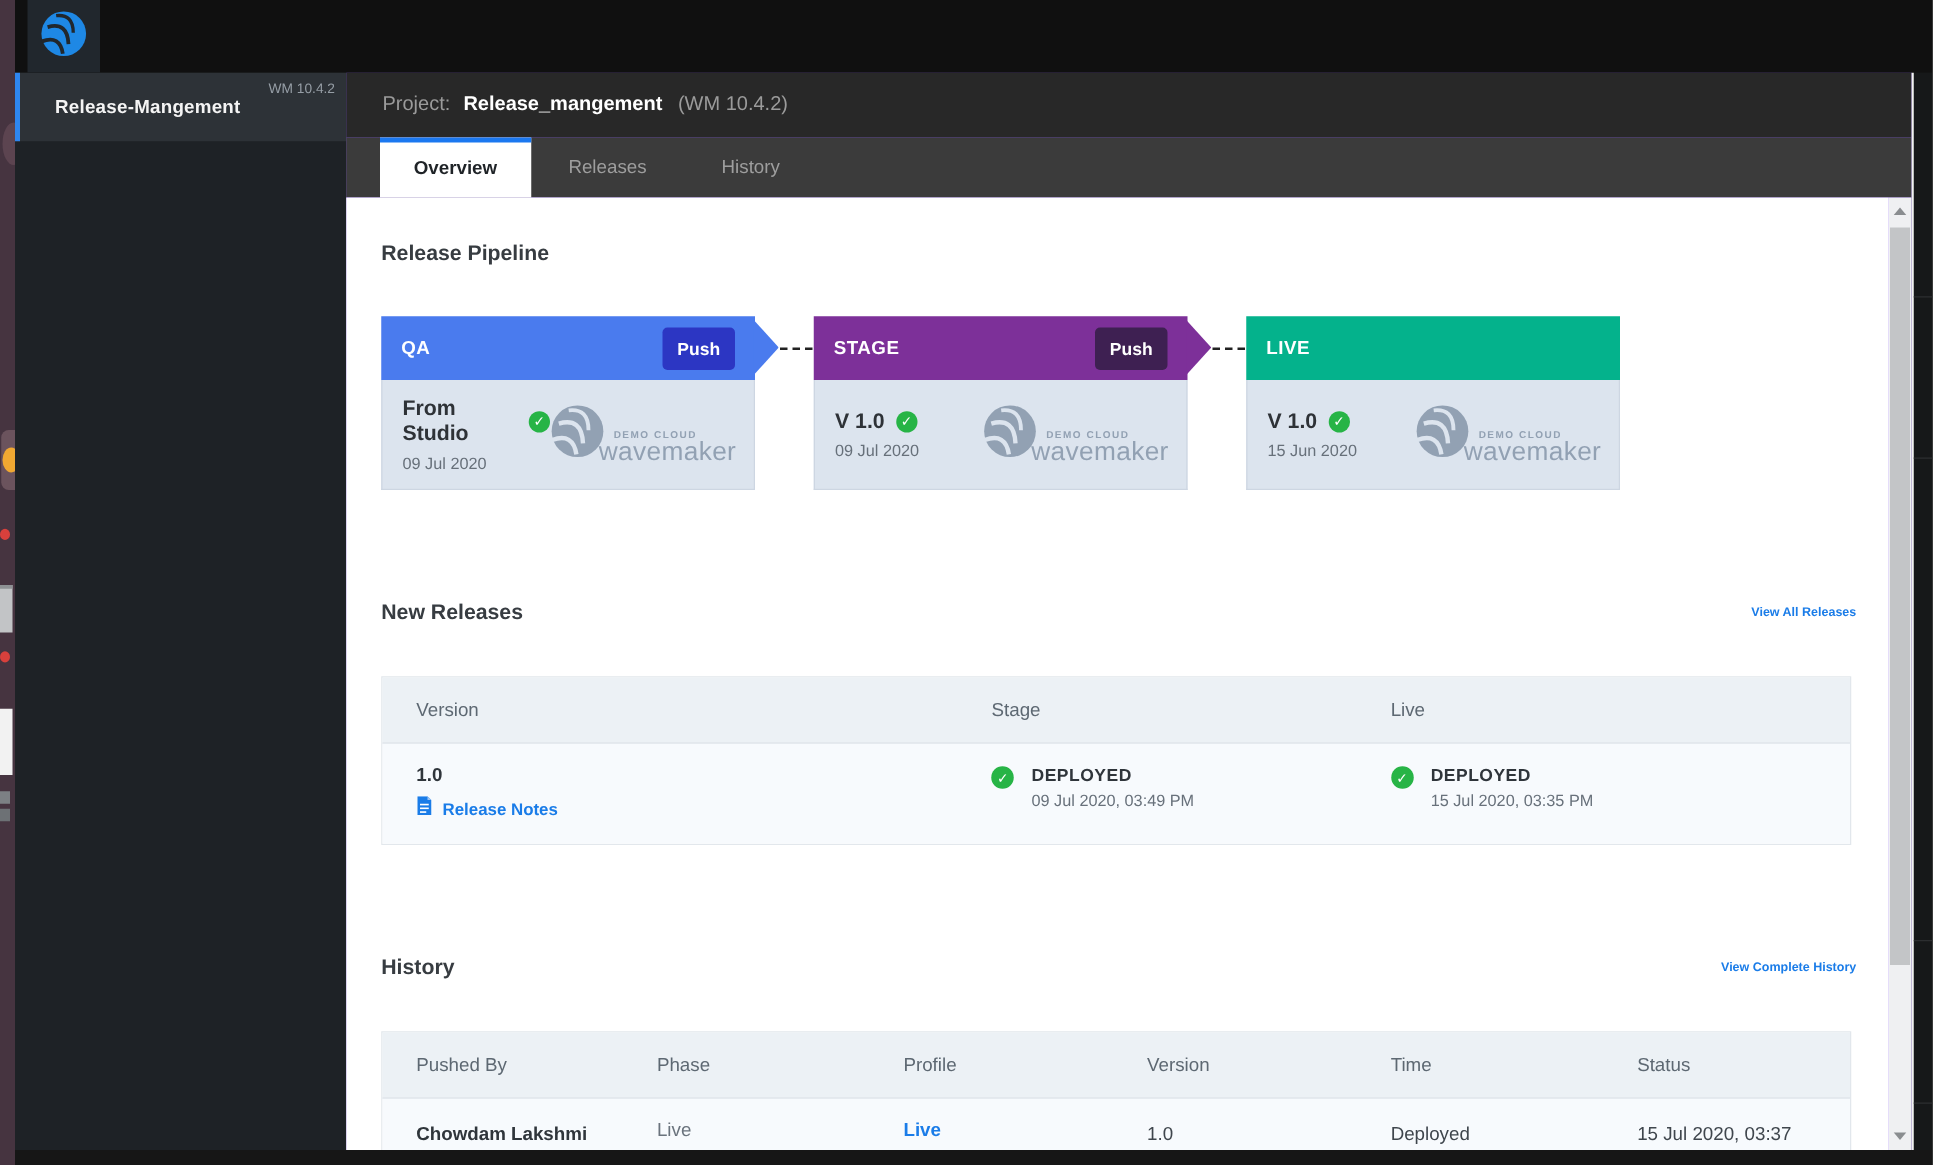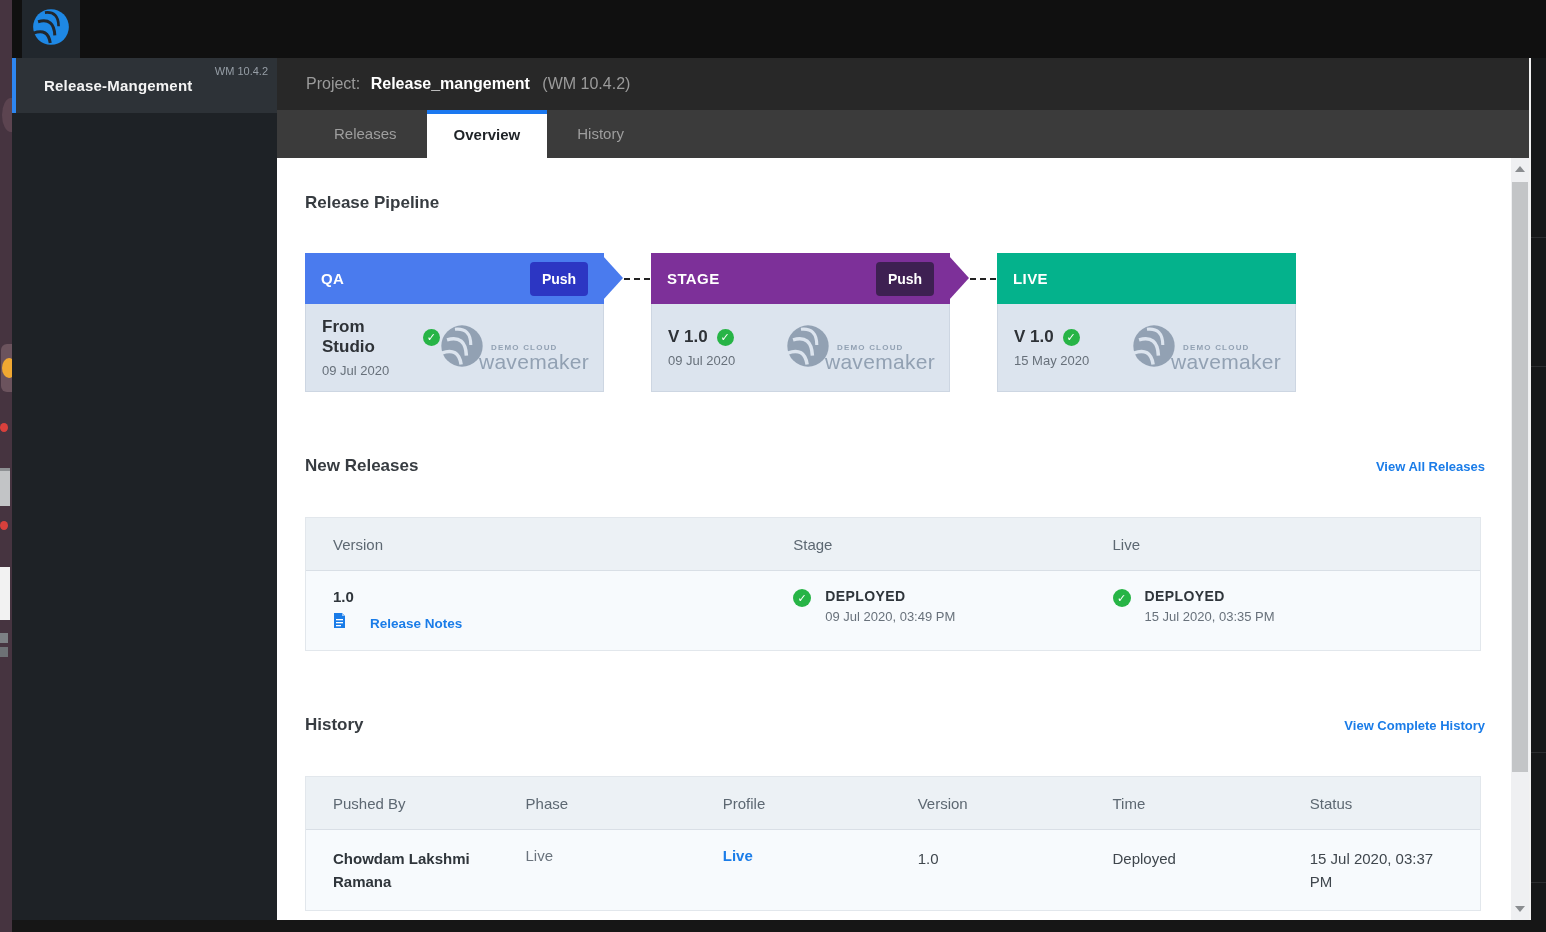--- a/index.html
+++ b/index.html
@@ -44,21 +44,21 @@
 
   .tabbar { position:absolute; left:0; top:52px; width:100%; height:48px; background:#3b3b3b; display:flex; padding-left:27px; }
   .tab { height:48px; line-height:48px; padding:0 30px; font-size:15px; color:#9e9e9e; cursor:pointer; }
   .tab.active { background:#ffffff; color:#1f2327; font-weight:700; border-top:4px solid #1b78f0; line-height:42px; padding:0 27px; }
 
   .content { position:absolute; left:0; top:100px; width:1234px; height:762px; background:#fff;
              overflow:hidden; padding:35px 26px 0 28px; }
 
   .section-title { font-size:17px; font-weight:700; color:#373c41; }
   .section-head { display:flex; justify-content:space-between; align-items:center; }
-  .view-link { font-size:13px; font-weight:700; color:#1a7ce8; cursor:pointer; }
+  .view-link { font-size:10px; font-weight:700; color:#1a7ce8; cursor:pointer; }
 
   
   .cards-row { position:relative; margin-top:40px; height:139px; width:1176px; }
   .pipe-connector { position:absolute; top:25px; width:46px; border-top:2px dashed #222; z-index:1; }
   .conn-1 { left:299px; } .conn-2 { left:645px; }
   .pipe-card { position:absolute; top:0; width:299px; height:139px; }
   .card-qa { left:0; } .card-stage { left:346px; } .card-live { left:692px; }
   .pipe-header { position:relative; height:51px; display:flex; align-items:center; justify-content:space-between;
                  padding:0 16px; z-index:2; }
   .pipe-name { color:#fff; font-size:15px; font-weight:700; letter-spacing:.4px; }
@@ -75,38 +75,38 @@
   .check { width:17px; height:17px; border-radius:50%; background:#27b446; color:#fff; display:inline-flex;
            align-items:center; justify-content:center; font-size:11px; font-weight:700; flex:0 0 auto; }
 
   .wm-logo { display:flex; align-items:flex-end; color:#92a1b3; }
   .wm-logo svg { width:44px; height:44px; }
   .wm-logo-text { margin-left:-5px; display:flex; flex-direction:column; }
   .wm-logo-top { font-size:8px; font-weight:700; letter-spacing:1.2px; padding-left:12px; }
   .wm-logo-bottom { font-size:21px; letter-spacing:.3px; line-height:20px; }
 
   
-  .nr-section { margin-top:64px; }
+  .nr-section { margin-top:88px; }
   .tbl { margin-top:41px; width:1176px; border:1px solid #e2e7ec; }
   .tbl-head { background:#ecf1f5; border-bottom:1px solid #d9dfe6; }
   .tbl-head .cell { color:#5d6872; font-size:15px; }
   .tbl-row { background:#f7fafd; }
   .nr-grid { display:grid; grid-template-columns:41.5% 27.2% 31.3%; }
   .hist-grid { display:grid; grid-template-columns:18.7% 16.8% 16.6% 16.6% 16.8% auto; }
   .cell { padding:17px 10px 17px 0; }
   .cell.first { padding-left:27px; }
   .tbl-head .cell { padding-top:18px; padding-bottom:17px; }
 
   .status-cell { display:flex; gap:14px; }
   .status-cell .check { width:18px; height:18px; margin-top:1px; }
   .status-name { font-size:14px; font-weight:700; color:#2f353b; letter-spacing:.4px; }
   .status-time { font-size:13px; color:#68717b; margin-top:5px; }
 
   .ver-cell-main { font-size:15px; font-weight:700; color:#2f353b; }
-  .notes-line { display:flex; align-items:center; gap:24px; margin-top:8px; cursor:pointer; }
+  .notes-line { display:flex; align-items:center; gap:8px; margin-top:8px; cursor:pointer; }
   .notes-line svg { width:13px; height:16px; }
   .notes-link { font-size:13.5px; font-weight:700; color:#1a7ce8; }
 
   .hist-pushed { font-size:15px; font-weight:700; color:#2f353b; line-height:23px; padding-right:34px; }
   .hist-plain { font-size:15px; color:#6a737d; }
   .hist-dark { font-size:15px; color:#3f464d; line-height:23px; padding-right:30px; }
   .hist-link { font-size:15px; font-weight:700; color:#1a7ce8; cursor:pointer; }
 
   
   .scrollbar { position:absolute; right:0; top:100px; width:18px; height:762px; background:#eff0f2; }
@@ -161,22 +161,22 @@
 
   <div class="main">
 
     <div class="project-bar">
       <span class="plabel">Project:</span>
       <span class="pname">Release_mangement</span>
       <span class="pver">(WM 10.4.2)</span>
     </div>
 
     <div class="tabbar">
+      <div class="tab active">Overview</div>
       <div class="tab">Releases</div>
-      <div class="tab active">Overview</div>
       <div class="tab">History</div>
     </div>
 
     <div class="content">
 
       <div class="section-title">Release Pipeline</div>
 
       <div class="cards-row">
         <div class="pipe-connector conn-1"></div>
         <div class="pipe-connector conn-2"></div>
@@ -246,21 +246,21 @@
         <div class="pipe-card card-live">
           <div class="pipe-header" style="background: rgb(4, 178, 140);">
             <span class="pipe-name">LIVE</span>
           </div>
           <div class="pipe-body">
             <div>
               <div class="ver-line">
                 <span class="ver-text">V 1.0</span>
                 <span class="check">✓</span>
               </div>
-              <div class="date-text">15 May 2020</div>
+              <div class="date-text">15 Jun 2020</div>
             </div>
             <div class="wm-logo">
               <span>
                 <svg viewBox="0 0 100 100" style="width:44px;height:44px;">
                   <circle cx="50" cy="50" r="47" fill="currentColor"></circle>
                   <path d="M4 66 Q42 52 48 92" stroke="#dce4ee" stroke-width="8" fill="none"></path>
                   <path d="M16 36 Q58 24 60 72" stroke="#dce4ee" stroke-width="8" fill="none"></path>
                   <path d="M34 12 Q70 8 70 48" stroke="#dce4ee" stroke-width="7" fill="none"></path>
                 </svg>
               </span>

